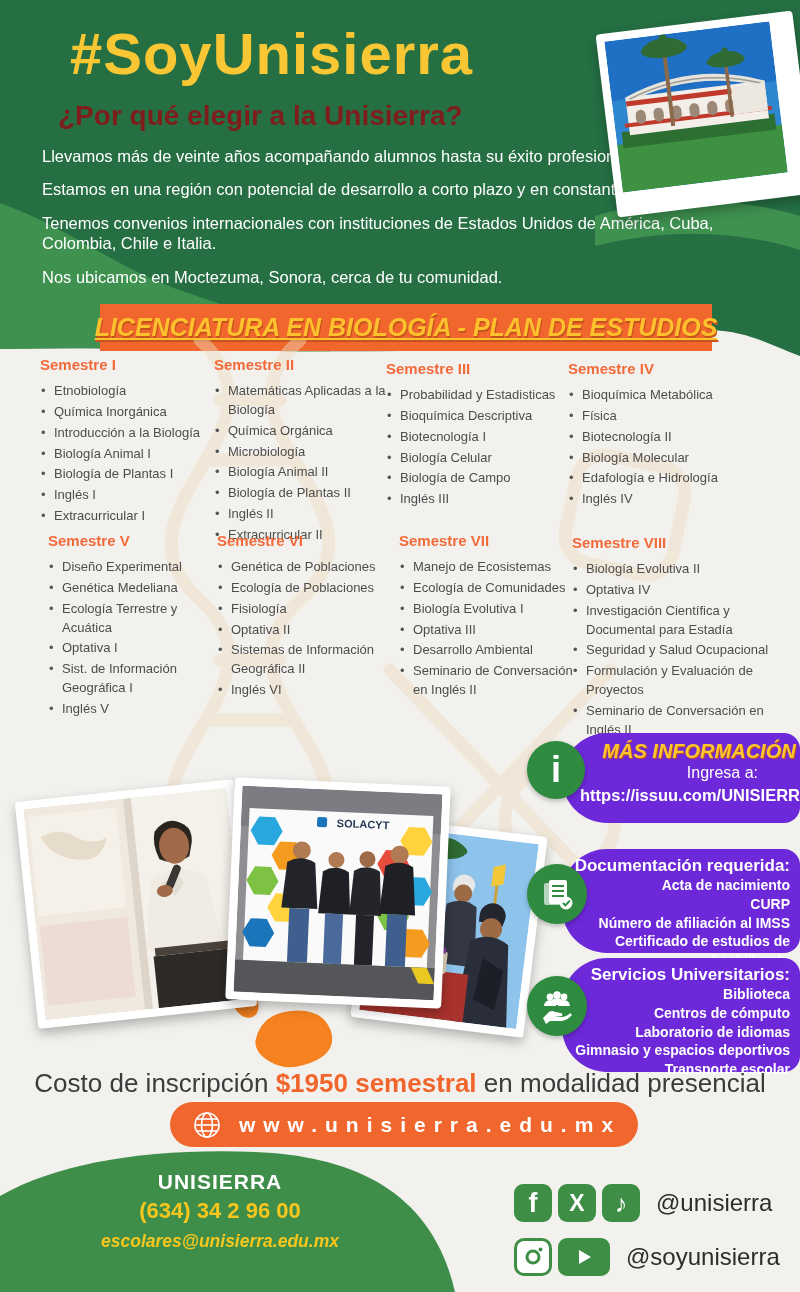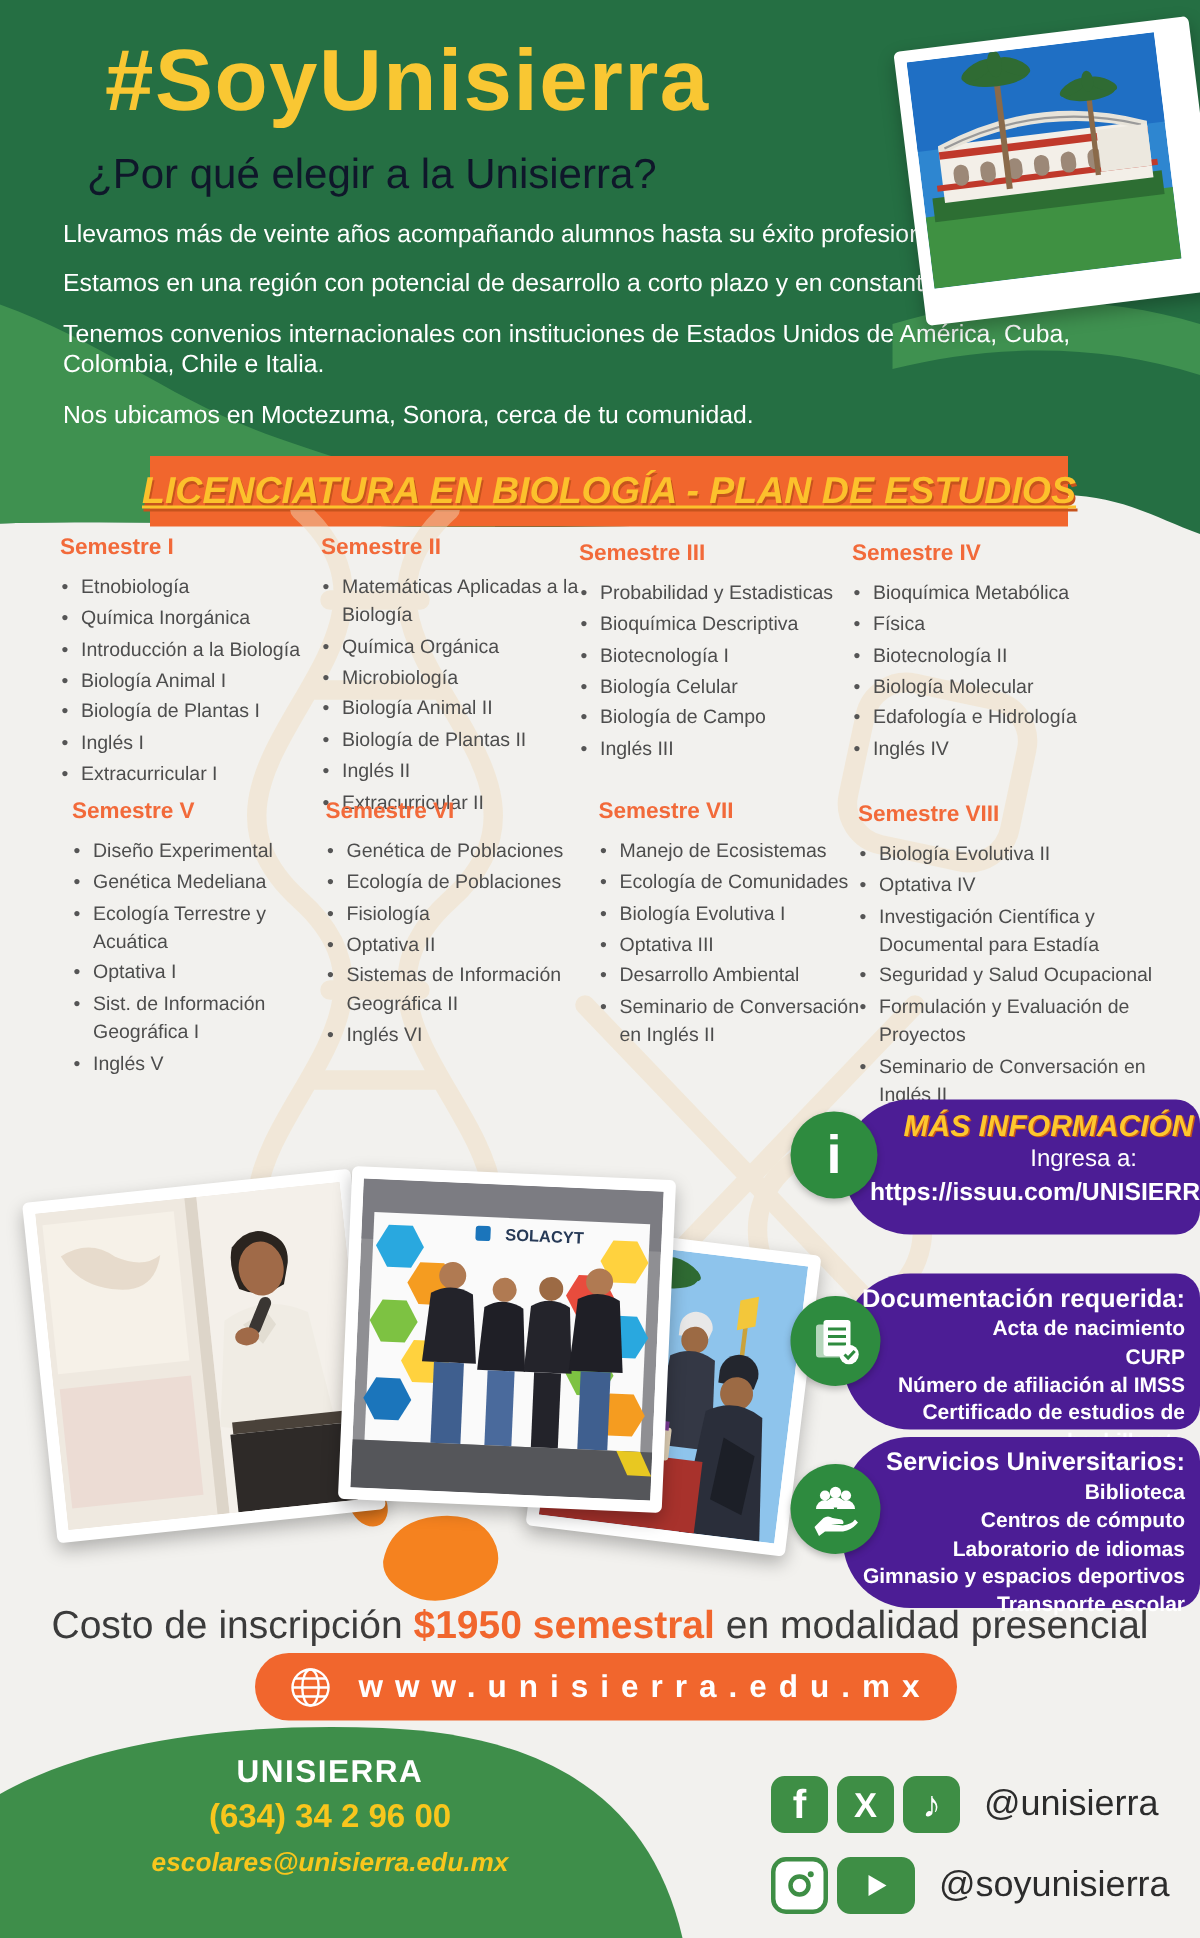--- a/index.html
+++ b/index.html
@@ -3,40 +3,40 @@
 <meta charset="utf-8">
 <style>
   html,body{margin:0;padding:0;}
   .poster{position:relative;width:800px;height:1292px;background:#f2f1ee;overflow:hidden;
           font-family:"Liberation Sans","DejaVu Sans",sans-serif;}
   .abs{position:absolute;}
   svg{display:block;}
 
   
   .hashtag{left:70px;top:20px;font-size:58px;font-weight:bold;color:#f9c733;letter-spacing:1px;}
-  .why{left:58px;top:100px;font-size:28px;font-weight:normal;color:#0f172a;}
+  .why{left:58px;top:100px;font-size:28px;font-weight:bold;color:#7f1d1d;}
   .bullets{left:42px;top:146px;width:700px;color:#fff;font-size:16.5px;line-height:1.24;}
   .bullets p{margin:0 0 13px 0;}
   .photo-frame{background:#fff;border-radius:4px;box-shadow:0 5px 12px rgba(0,0,0,.28);padding:8px;}
   .campus{left:606px;top:22px;width:182px;height:168px;transform:rotate(-7deg);}
 
   
   .prog-banner{left:100px;top:304px;width:612px;height:47px;background:#f1662d;
     display:flex;align-items:center;justify-content:center;}
   .prog-banner span{font-size:25px;font-weight:bold;font-style:italic;color:#fcc12c;
     text-shadow:1px 2px 0 #c6531d;white-space:nowrap;text-decoration:underline;}
 
   
   .sem h3{margin:0 0 9px 0;font-size:15px;font-weight:bold;color:#f26a3a;}
   .sem ul{margin:0;padding:0;list-style:none;font-size:13px;color:#4d4d4d;line-height:1.45;}
   .sem li{position:relative;padding-left:14px;margin-bottom:2px;}
   .sem li::before{content:"•";position:absolute;left:1px;top:0;color:#555;}
 
   
-  .pill-banner{background:#4c1d95;border-radius:45px 16px 16px 45px;color:#fff;}
+  .pill-banner{background:#6d28d9;border-radius:45px 16px 16px 45px;color:#fff;}
   .banner-a{left:562px;top:733px;width:238px;height:90px;}
   .banner-a .t{margin-top:7px;text-align:center;padding-left:36px;font-size:20px;font-weight:bold;
       font-style:italic;color:#fdc72e;text-shadow:1px 1px 0 #c6531d;}
   .banner-a .s{text-align:right;padding-right:42px;font-size:16px;margin-top:1px;}
   .banner-a .u{text-align:center;padding-left:18px;font-size:16.5px;font-weight:bold;margin-top:4px;}
   .banner-b{left:562px;top:849px;width:238px;height:104px;text-align:right;padding-top:7px;box-sizing:border-box;}
   .banner-c{left:562px;top:958px;width:238px;height:114px;text-align:right;padding-top:7px;box-sizing:border-box;}
   .pill-banner .title{font-size:17px;font-weight:bold;padding-right:10px;}
   .pill-banner .item{font-size:14px;font-weight:bold;line-height:1.34;padding-right:10px;}
   .gcircle{background:#2e8b3f;border-radius:50%;display:flex;align-items:center;justify-content:center;

